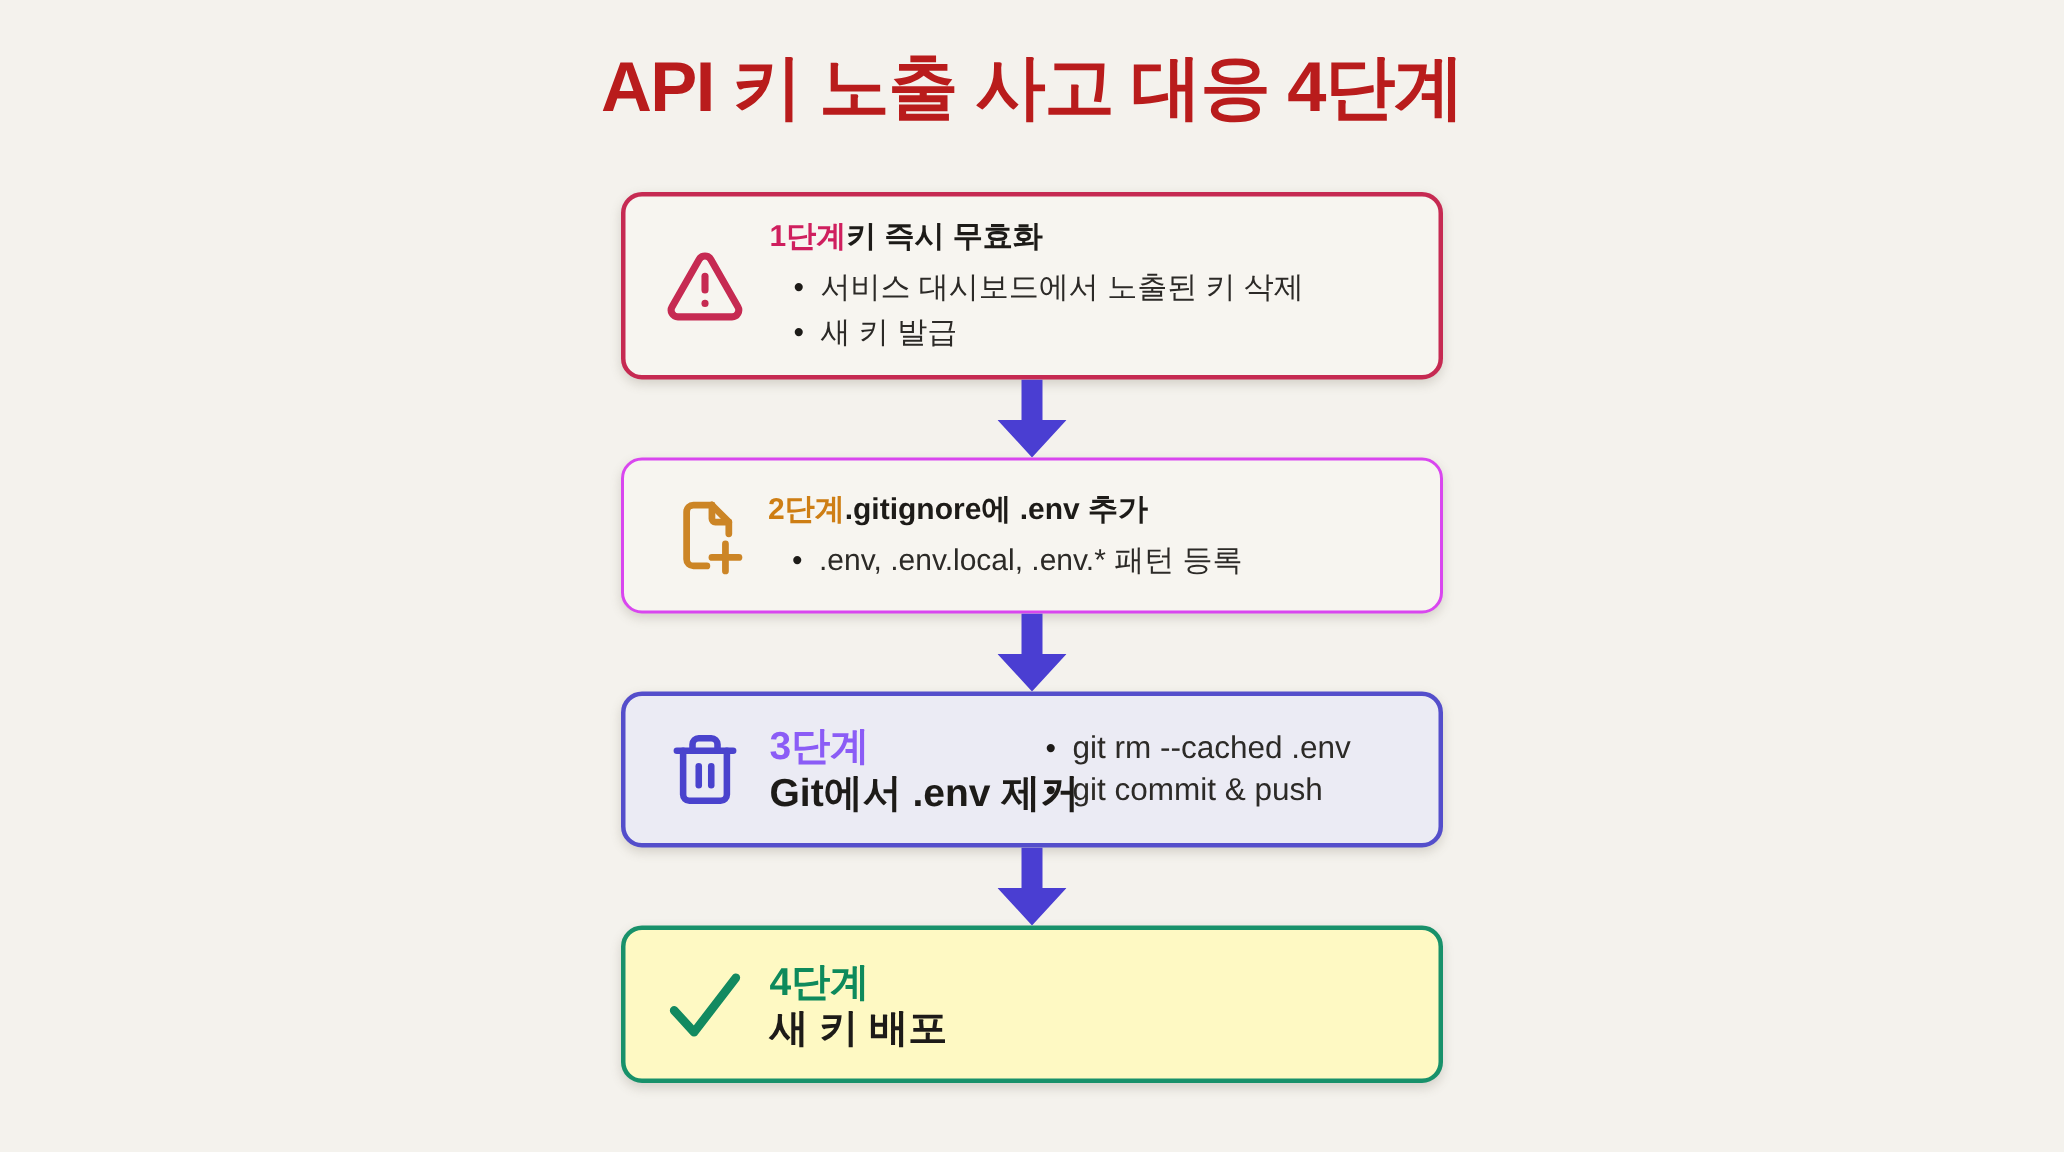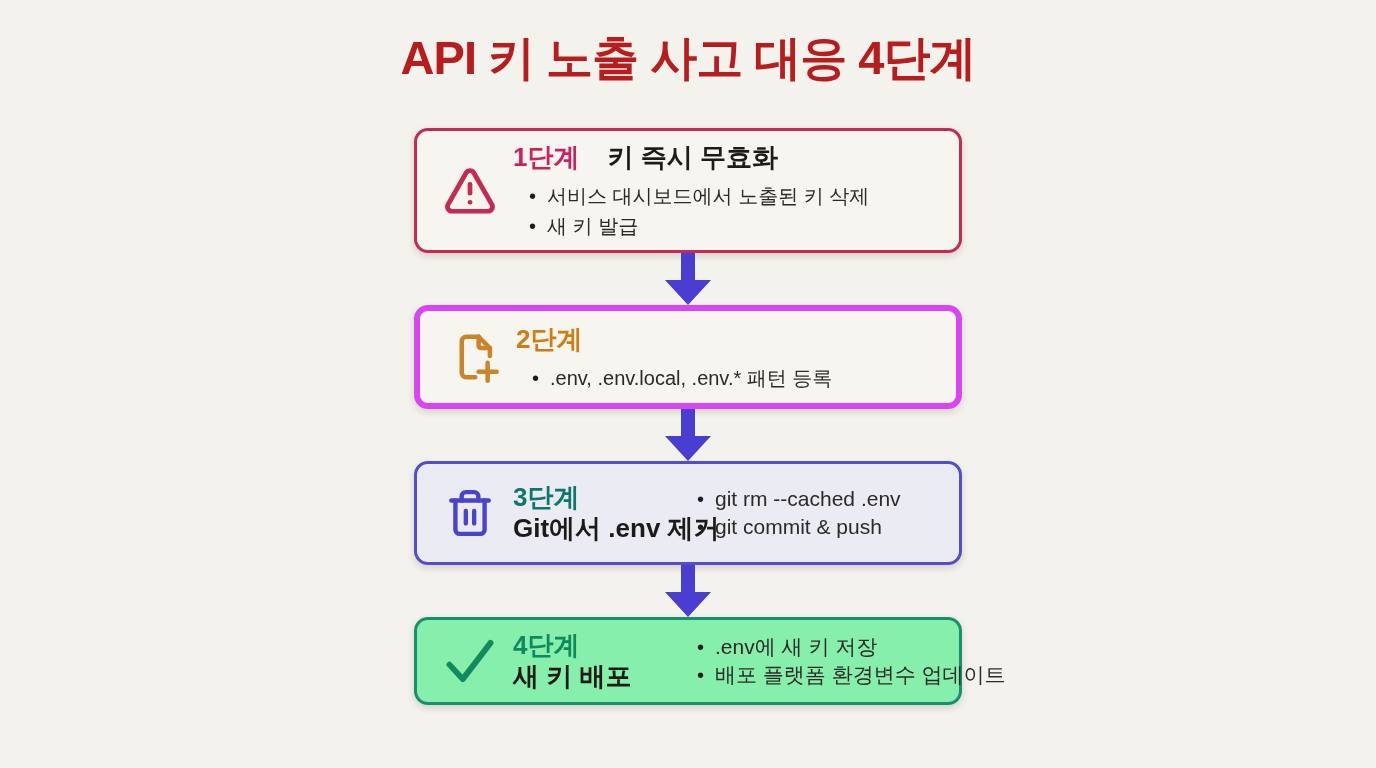--- a/index.html
+++ b/index.html
@@ -29,36 +29,36 @@
     box-sizing:border-box;
     width:548px;
     border-radius:14px;
     display:flex;
     align-items:center;
     padding:0 18px 0 24px;
     box-shadow:0 3px 7px rgba(100,90,75,.22);
     background:#f7f5f0;
   }
   .card.s1{height:125px;border:3px solid #c62a52;}
-  .card.s2{height:104px;border:6px solid #d946ef;}
+  .card.s2{height:104px;border:2px solid #d946ef;}
   .card.s3{height:104px;border:3px solid #544ecb;background:#ebebf4;}
-  .card.s4{height:88px;border:3px solid #18916a;background:#86efac;}
+  .card.s4{height:105px;border:3px solid #18916a;background:#fef9c3;}
   .iconwrap{
     flex:0 0 58px;
     display:flex;align-items:center;justify-content:center;
   }
   .content{margin-left:14px;}
   .headline{
-    font-size:26px;font-weight:700;color:#1d1b18;
-    display:flex;gap:28px;align-items:baseline;white-space:nowrap;
+    font-size:20px;font-weight:700;color:#1d1b18;
+    display:flex;gap:0;align-items:baseline;white-space:nowrap;
   }
   .steplabel{font-weight:700;}
   .s1 .steplabel{color:#cf1f5e;}
   .s2 .steplabel{color:#ce7e14;}
-  .s3 .steplabel{color:#0f766e;}
+  .s3 .steplabel{color:#8b5cf6;}
   .s4 .steplabel{color:#0e8a5c;}
   ul.bullets{
     list-style:none;
     margin:6px 0 0;
     padding:0 0 0 16px;
     font-size:20px;
     color:#2c2a27;
   }
   ul.bullets li{line-height:30px;white-space:nowrap;}
   ul.bullets li::before{content:"•";margin-right:11px;font-size:20px;color:#1d1b18;}
@@ -117,20 +117,21 @@
         <path d="M14.5 3H9a2 2 0 0 0-2 2v14a2 2 0 0 0 2 2h4"></path>
         <path d="M14.5 3l5 5v3.5"></path>
         <path d="M14.5 3v4a1 1 0 0 0 1 1h4"></path>
         <path d="M14.5 18.5h8"></path>
         <path d="M18.5 14.5v8"></path>
       </svg>
     </span>
     <div class="content">
       <div class="headline">
         <span class="steplabel">2단계</span>
+        <span class="steptitle">.gitignore에 .env 추가</span>
       </div>
       <ul class="bullets">
         <li>.env, .env.local, .env.* 패턴 등록</li>
       </ul>
     </div>
   </section>
 
   <div class="arrow">
     <svg width="46" height="52" viewBox="0 0 46 52">
       <path d="M16 0h14v27h16L23 52 0 27h16z" fill="#4a3ed2"></path>
@@ -169,20 +170,16 @@
     <span class="iconwrap">
       <svg width="58" height="58" viewBox="0 0 24 24" fill="none" stroke="#128a60" stroke-width="2.4" stroke-linecap="round" stroke-linejoin="round">
         <path d="M3.5 13.5 9 19.5 20.5 4.5"></path>
       </svg>
     </span>
     <div class="content split">
       <div class="headblock">
         <span class="steplabel">4단계</span>
         <span class="steptitle">새 키 배포</span>
       </div>
-      <ul class="bullets">
-        <li>.env에 새 키 저장</li>
-        <li>배포 플랫폼 환경변수 업데이트</li>
-      </ul>
     </div>
   </section>
 
 </div>
 
 </body></html>

